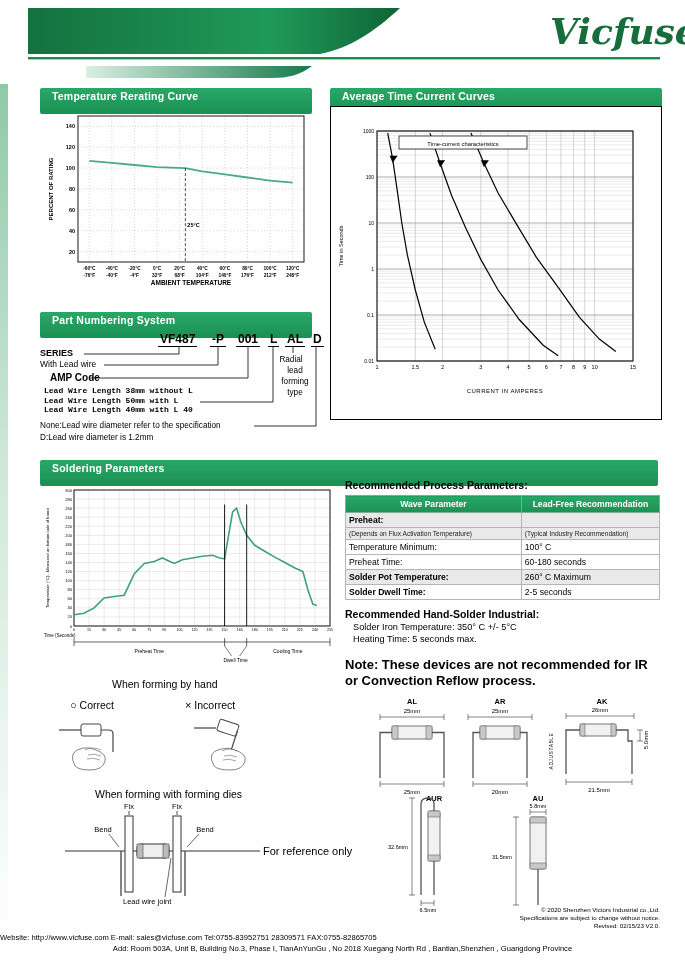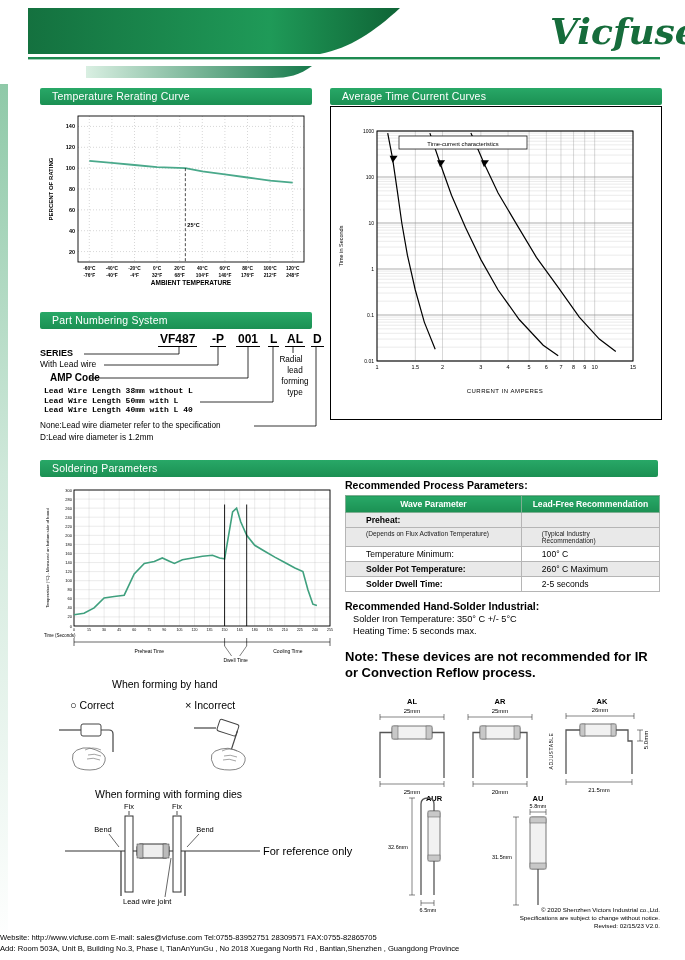--- a/index.html
+++ b/index.html
@@ -2,46 +2,46 @@
 <html><head>
 <meta charset="utf-8">
 <style>
 *{margin:0;padding:0;box-sizing:border-box}
 body{width:685px;height:960px;background:#fff;font-family:"Liberation Sans",sans-serif;color:#000;position:relative;overflow:hidden}
 #page{position:absolute;left:0;top:0;width:685px;height:960px}
 .abs{position:absolute}
 svg text{font-family:"Liberation Sans",sans-serif}
 #left-strip{position:absolute;left:0;top:84px;width:8px;height:866px;background:linear-gradient(180deg,#8fc9a8,#cfe8da 45%,#eef7f2 80%,#fff)}
 #logo{position:absolute;left:550px;top:10px;font-family:"DejaVu Serif",serif;font-style:italic;font-weight:bold;font-size:36px;color:#166c3b}
-.section-bar{position:absolute;height:17px;background:linear-gradient(180deg,#28a867,#1b9053);color:#fff;font-weight:normal;font-size:10.5px;line-height:17px;padding-left:12px;border-radius:2px;letter-spacing:.2px}
+.section-bar{position:absolute;height:26px;background:linear-gradient(180deg,#28a867,#1b9053);color:#fff;font-weight:bold;font-size:10.5px;line-height:17px;padding-left:12px;border-radius:2px;letter-spacing:.2px}
 #tcc-box{position:absolute;left:330px;top:106px;width:332px;height:314px;border:1px solid #000;background:#fff}
 
 #pn{position:absolute;left:40px;top:332px;width:300px;height:126px;font-size:8.2px}
 .pn-code{position:absolute;top:0;font-weight:bold;font-size:12px;border-bottom:1.4px solid #000;padding:0 2px;white-space:nowrap}
 .pn-label{position:absolute;white-space:nowrap}
 .b{font-weight:bold}
 .pn-serif{font-family:Liberation Mono, monospace;font-weight:bold;font-size:8px}
 
 #process-panel{position:absolute;left:345px;top:479px;width:315px}
 .pp-head{font-weight:bold;font-size:10.5px;margin-bottom:4px}
 table.pp{width:100%;border-collapse:collapse;font-size:8.6px}
 table.pp th{background:linear-gradient(180deg,#28a867,#1b9053);color:#fff;font-size:8.6px;font-weight:bold;padding:3px 4px;text-align:center;border:.5px solid #7fae92}
-table.pp td{border:.5px solid #b5b5b5;padding:2px 20px;vertical-align:top}
+table.pp td{border:.5px solid #b5b5b5;padding:2px 3px;vertical-align:top}
 tr.gray td{background:#e9e9e9}
 td.ind{padding-left:10px}
 tr.small td{font-size:6.6px;color:#222}
 .hs-head{font-weight:bold;font-size:10.5px;margin-top:8px}
 .hs-line{font-size:9.2px;margin-left:8px;margin-top:2px}
 .note{font-weight:bold;font-size:13px;margin-top:13px;line-height:1.25}
 
 .cap{position:absolute;font-size:10.5px;white-space:nowrap}
 .mark{font-size:11px}
 #footer-right{position:absolute;left:470px;top:906px;width:190px;text-align:right;font-size:6.2px;line-height:8px}
 #footer-contact{position:absolute;left:0;top:933px;width:685px;font-size:7.6px}
-#footer-address{position:absolute;left:0;top:944px;width:685px;font-size:7.6px}
+#footer-address{position:absolute;left:0;top:944px;width:685px;text-align:center;font-size:7.6px}
 .dim{stroke:#333;stroke-width:.6}
 .lead{fill:none;stroke:#555;stroke-width:1.3}
 .bodyfill{fill:#f1f1f1;stroke:#555;stroke-width:.8}
 .capfill{fill:#c8c8c8;stroke:#555;stroke-width:.5}
 .dimtext{font-size:6px}
 .ftname{font-size:7.5px;font-weight:bold}
 </style>
 </head>
 <body>
 
@@ -347,20 +347,24 @@
             <td></td>
           </tr>
       <tr class="gray small">
             <td>(Depends on Flux Activation Temperature)</td>
             <td>(Typical Industry Recommendation)</td>
           </tr>
       <tr>
             <td class="ind">Temperature Minimum:</td>
             <td>100° C</td>
           </tr>
+      <tr>
+            <td class="ind">Preheat Time:</td>
+            <td>60-180 seconds</td>
+          </tr>
       <tr class="gray">
             <td class="b">Solder Pot Temperature:</td>
             <td>260° C Maximum</td>
           </tr>
       <tr>
             <td class="b">Solder Dwell Time:</td>
             <td>2-5 seconds</td>
           </tr>
     </tbody>
       </table>

